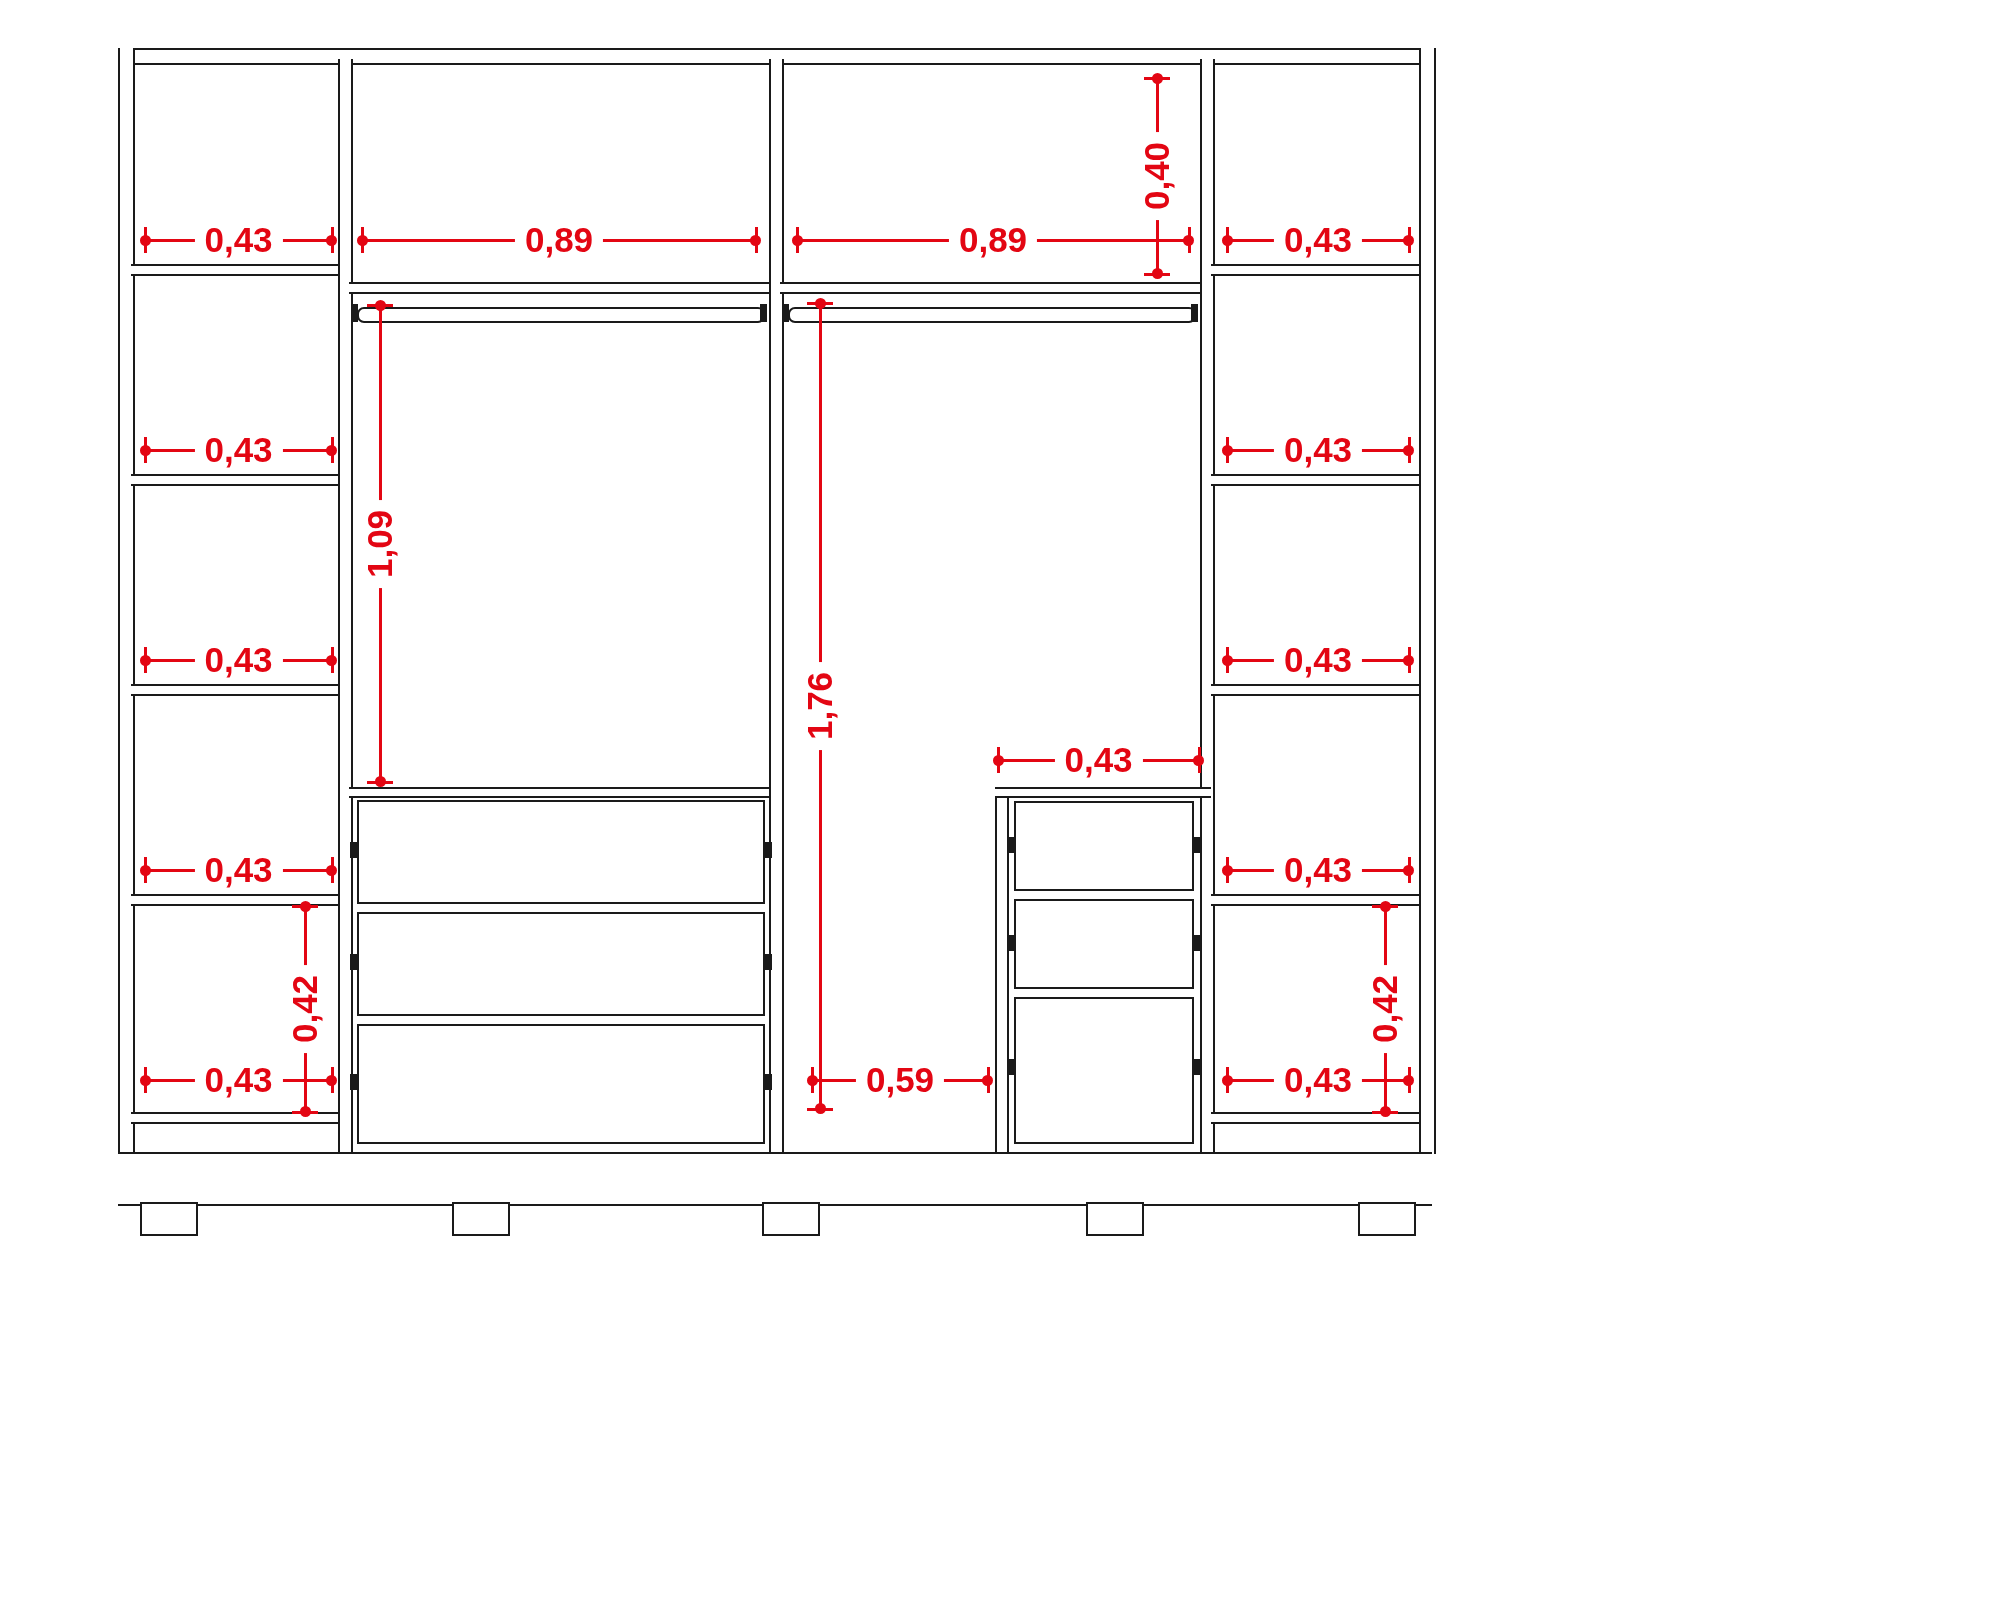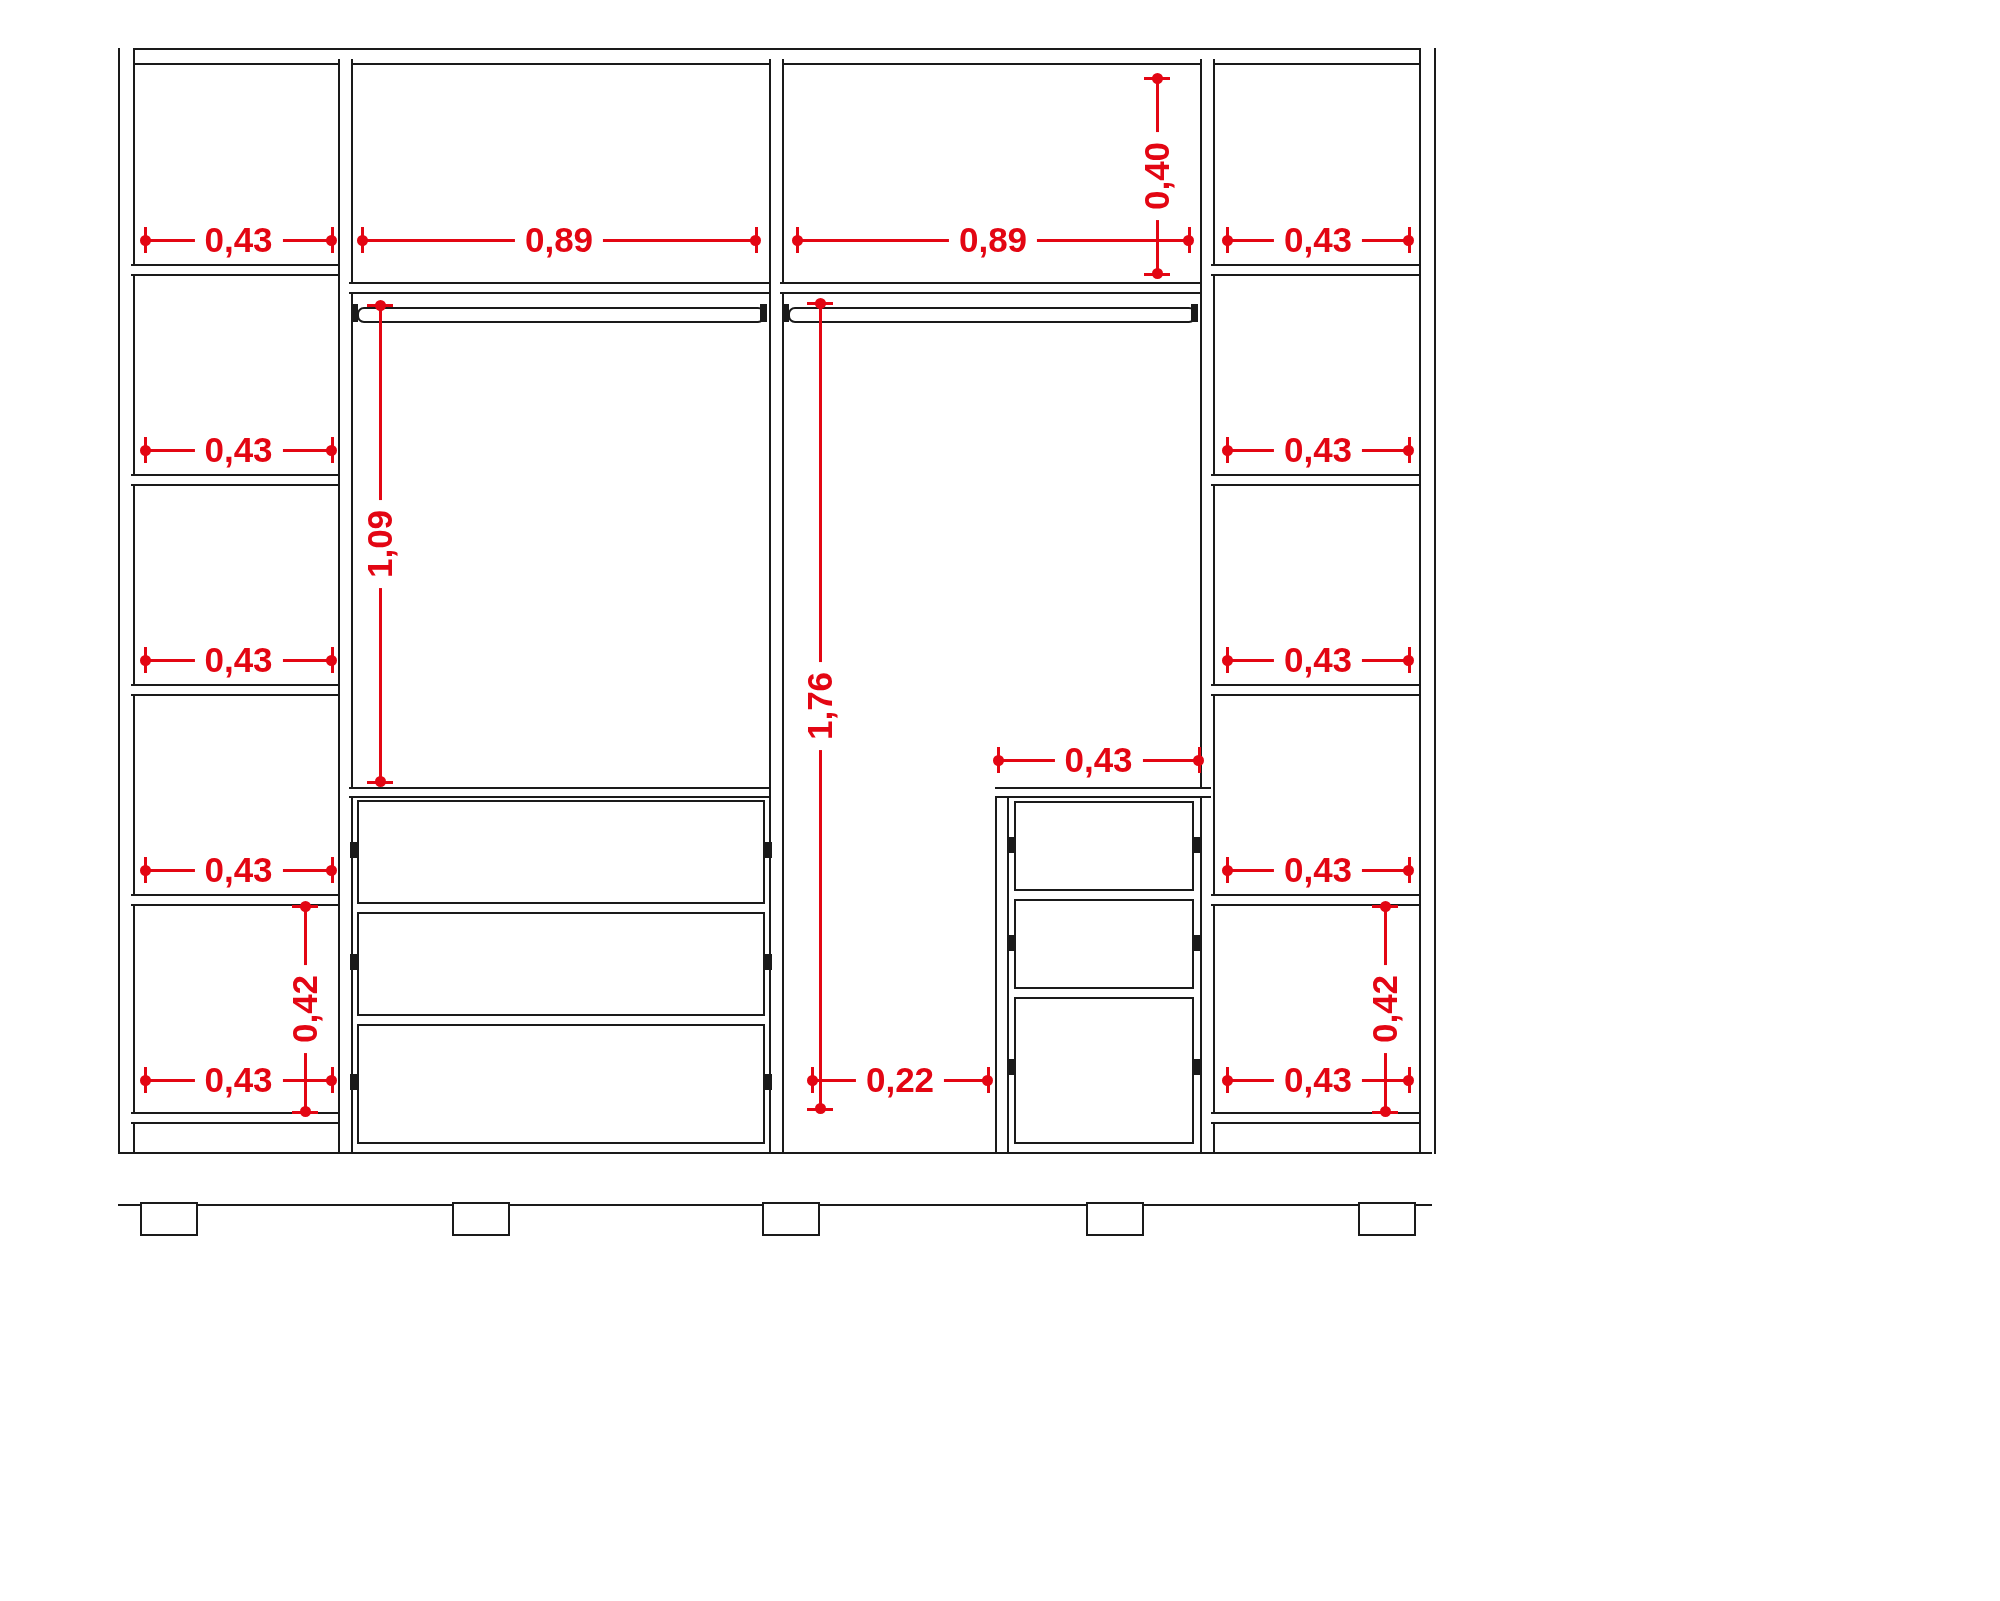--- a/index.html
+++ b/index.html
@@ -196,21 +196,21 @@
       <i class="dl"></i>
       <i class="dr"></i>
     <b class="lbl">0,43</b>
   </div>
   <div class="dimh" style="left:812px;top:1080px;width:176px;">
     <i class="ln"></i>
       <i class="tl"></i>
       <i class="tr"></i>
       <i class="dl"></i>
       <i class="dr"></i>
-    <b class="lbl">0,22</b>
+    <b class="lbl">0,59</b>
   </div>
   <div class="dimh" style="left:1227px;top:1080px;width:182px;">
     <i class="ln"></i>
       <i class="tl"></i>
       <i class="tr"></i>
       <i class="dl"></i>
       <i class="dr"></i>
     <b class="lbl">0,43</b>
   </div>
 

